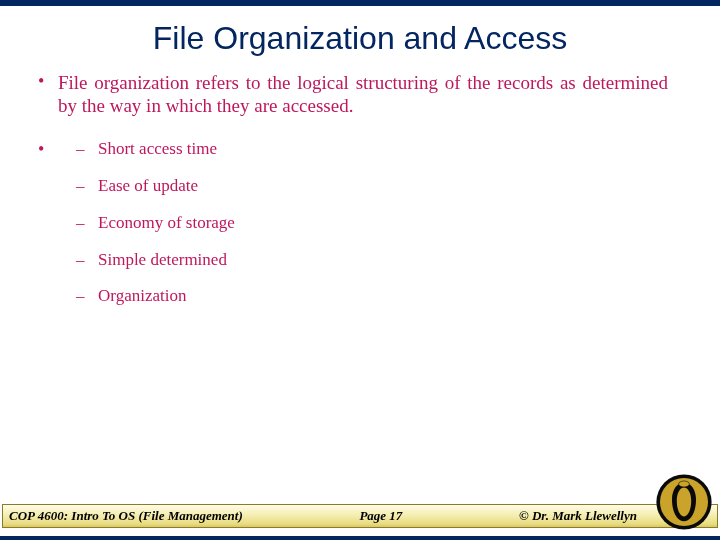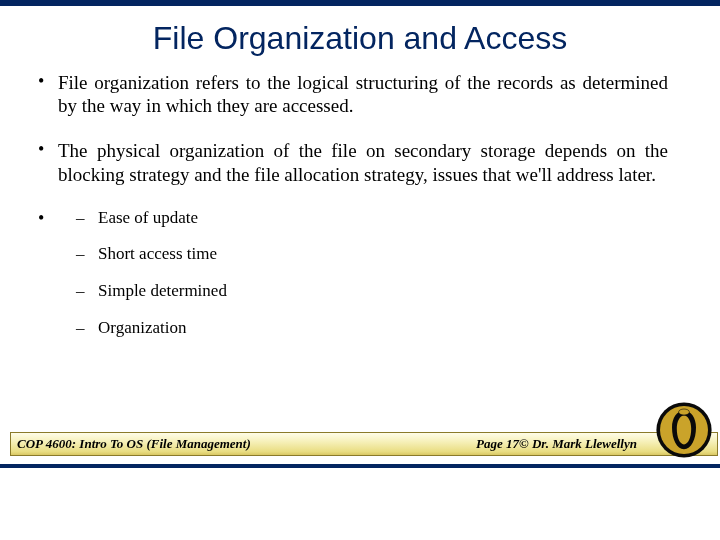--- a/index.html
+++ b/index.html
@@ -4,39 +4,39 @@
 <style>
   * { margin: 0; padding: 0; box-sizing: border-box; }
   html, body { width: 720px; height: 540px; overflow: hidden; }
   body {
     font-family: "Times New Roman", Times, serif;
     background: #fff;
     position: relative;
   }
   .slide {
     width: 720px;
-    height: 468px;
+    height: 540px;
     border-top: 6px solid #032560;
     border-bottom: 4px solid #032560;
     position: relative;
     background: #fff;
   }
   .title {
     font-family: Arial, Helvetica, sans-serif;
     font-size: 32px;
     color: #032560;
     text-align: center;
     margin-top: 14px;
     margin-bottom: 14px;
     font-weight: 400;
   }
   .content {
     padding: 0 52px 0 36px;
     font-size: 19px;
-    color: #000000;
+    color: #be185d;
   }
   ul.top { list-style: none; }
   ul.top > li {
     position: relative;
     padding-left: 22px;
     margin-bottom: 22px;
     text-align: justify;
     line-height: 1.22;
   }
   ul.top > li::before {
@@ -63,35 +63,35 @@
   }
   .footer-wrap {
     position: absolute;
     left: 0;
     right: 0;
     bottom: 4px;
     height: 42px;
   }
   .footer-bar {
     position: absolute;
-    left: 10px;
+    left: 2px;
     right: 2px;
     bottom: 4px;
     height: 24px;
     background: linear-gradient(#fffde8, #f6f0b8 40%, #e9dd82 85%, #d9c764);
     border: 1px solid #8a7a2a;
     display: flex;
     align-items: center;
     font-style: italic;
     font-weight: bold;
     font-size: 13px;
     color: #000;
   }
   .footer-left { flex: 0 0 auto; padding-left: 6px; white-space: nowrap; }
-  .footer-center { flex: 1 1 auto; text-align: right; }
+  .footer-center { flex: 1 1 auto; text-align: center; }
   .footer-right { flex: 0 0 auto; padding-right: 80px; white-space: nowrap; font-family: Liberation Serif, serif; }
   .logo {
     position: absolute;
     right: 6px;
     bottom: 0;
     width: 60px;
     height: 60px;
   }
 </style>
 </head>
@@ -100,26 +100,24 @@
 <div class="slide">
 
   <h1 class="title">File Organization and Access</h1>
 
   <div class="content">
     <ul class="top">
       <li>
         <span>File organization refers to the logical structuring of the records as determined by the way in which they are accessed.</span>
       </li>
       <li>
-        <span>The physical organization of the file on secondary storage depends on the blocking strategy and the file allocation strategy, issues that we'll address later.</span>
-      </li>
-      <li>
         <ul class="sub">
+          <li>Short access time</li>
           <li>Ease of update</li>
-          <li>Short access time</li>
+          <li>Economy of storage</li>
           <li>Simple determined</li>
           <li>Organization</li>
         </ul>
       </li>
     </ul>
   </div>
 
   <div class="footer-wrap">
     <div class="footer-bar">
       <div class="footer-left">COP 4600: Intro To OS  (File Management)</div>

